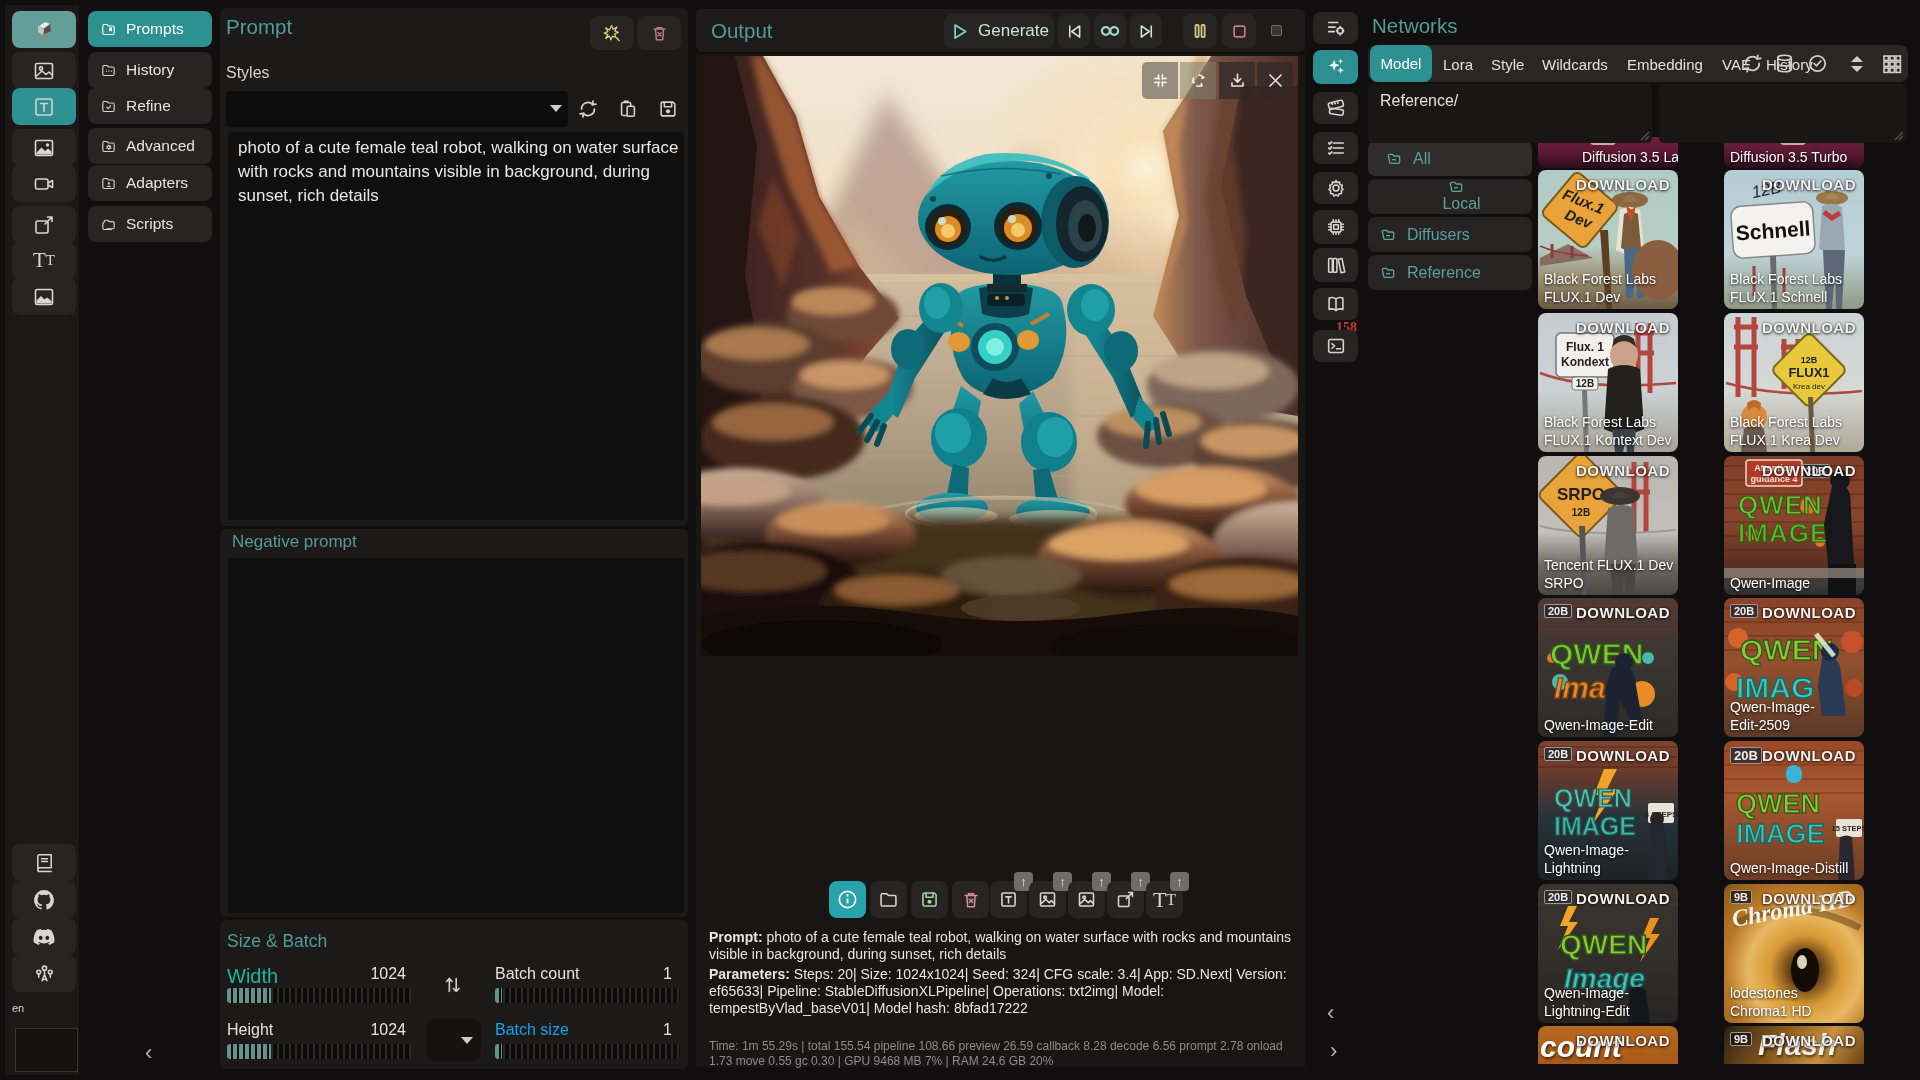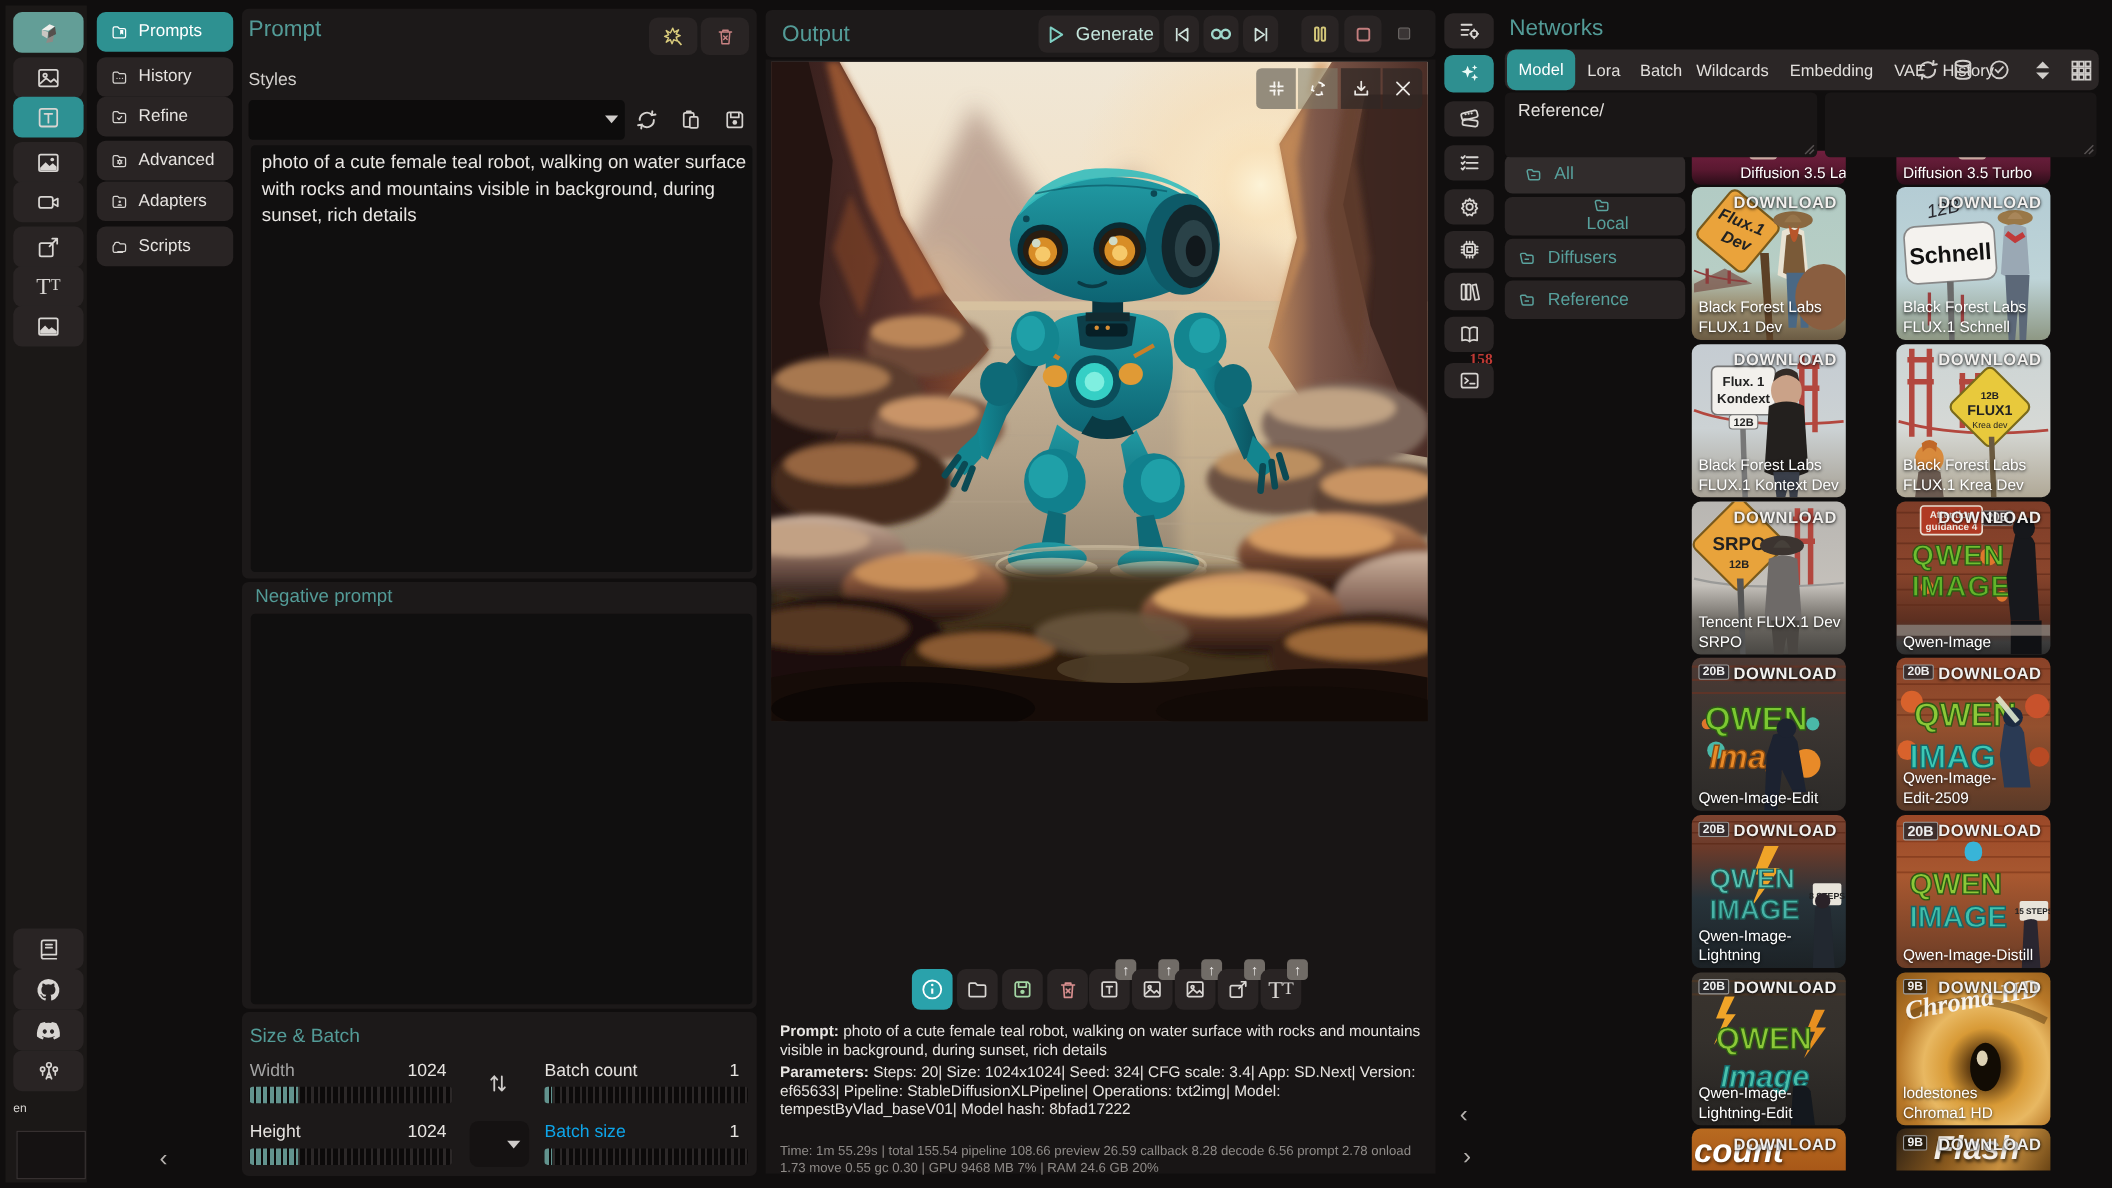--- a/index.html
+++ b/index.html
@@ -212,21 +212,21 @@
         <circle cx="12" cy="14.5" r="2.3" fill="#d5d2cf" stroke="none"></circle>
       </g>
     </svg>
 
   <div class="abs" style="left:228px; top:132px; width:456px; height:388px; background:#100f0f; border-radius:4px; padding:4px 2px 8px 10px; font-size:17px; line-height:24px; color:#eae7e4;">photo of a cute female teal robot, walking on water surface<br>with rocks and mountains visible in background, during<br>sunset, rich details</div>
 
   <div class="abs teal" style="left:232px; top:532px; font-size:17px;">Negative prompt</div>
   <div class="abs" style="left:228px; top:558px; width:456px; height:355px; background:#100f0f; border-radius:4px;"></div>
 
   <div class="abs teal" style="left:227px; top:931px; font-size:17.5px;">Size &amp; Batch</div>
-  <div class="abs" style="left:227px; top:965px; font-size:16px; color:#a3a3a3;">Width</div>
+  <div class="abs" style="left:227px; top:965px; font-size:20px; color:#14b8a6;">Width</div>
   <div class="abs" style="left:330px; top:965px; width:76px; text-align:right; font-size:16px; color:#e6e3e0;">1024</div>
   <div class="abs slider" style="left:227px; top:988px; width:184px;"></div>
   <div class="abs" style="left:227px; top:1021px; font-size:16px; color:#e6e3e0;">Height</div>
   <div class="abs" style="left:330px; top:1021px; width:76px; text-align:right; font-size:16px; color:#e6e3e0;">1024</div>
   <div class="abs slider" style="left:227px; top:1044px; width:184px;"></div>
   <svg class="abs" style="left:442px; top:974px;" width="22" height="22" viewBox="0 0 24 24">
       <g style="stroke:#cfccca; fill:none; stroke-width:1.8; stroke-linecap:round; stroke-linejoin:round;">
         <path d="M8 19 V5 M8 5 l-3 3.2 M8 5 l3 3.2"></path>
         <path d="M15.5 5 v14 M15.5 19 l-3-3.2 M15.5 19 l3-3.2"></path>
       </g>
@@ -629,21 +629,21 @@
   <div class="abs" style="left:1327px; top:1000px; font-size:22px; color:#b5b1ae;">‹</div>
   <div class="abs" style="left:1330px; top:1038px; font-size:22px; color:#b5b1ae;">›</div>
 </div>
 
 <div id="networks">
   <div class="abs teal" style="left:1372px; top:14px; font-size:20.5px; z-index:6;">Networks</div>
 
   <div class="abs" style="left:1368px; top:45px; width:540px; height:37px; background:#2b2626; border-radius:8px; z-index:6;"></div>
   <div class="abs" style="left:1370px; top:45px; width:62px; height:37px; background:#2e9191; border-radius:8px; z-index:7; text-align:center; line-height:37px; font-size:15px; color:#fff;">Model</div>
   <div class="abs" style="left:1443px; top:56px; font-size:15px; color:#e2dfdc; z-index:7;">Lora</div>
-  <div class="abs" style="left:1491px; top:56px; font-size:15px; color:#e2dfdc; z-index:7;">Batch</div>
+  <div class="abs" style="left:1491px; top:56px; font-size:15px; color:#e2dfdc; z-index:7;">Style</div>
   <div class="abs" style="left:1542px; top:56px; font-size:15px; color:#e2dfdc; z-index:7;">Wildcards</div>
   <div class="abs" style="left:1627px; top:56px; font-size:15px; color:#e2dfdc; z-index:7;">Embedding</div>
   <div class="abs" style="left:1722px; top:56px; font-size:15px; color:#e2dfdc; z-index:7;">VAE</div>
   <div class="abs" style="left:1766px; top:56px; font-size:15px; color:#e2dfdc; z-index:7;">History</div>
   <svg class="abs" style="left:1741px; top:52px; z-index:8;" width="23" height="23" viewBox="0 0 24 24">
       <g style="stroke:#d0cdca; fill:none; stroke-width:1.9; stroke-linecap:round;">
         <path d="M19 12 a7 7 0 0 1-12 5 M5 12 a7 7 0 0 1 12-5"></path>
         <path d="M17.5 3.5 L17 7.3 l3.6-.6"></path>
         <path d="M6.5 20.5 L7 16.7 l-3.6.6"></path>
       </g>

